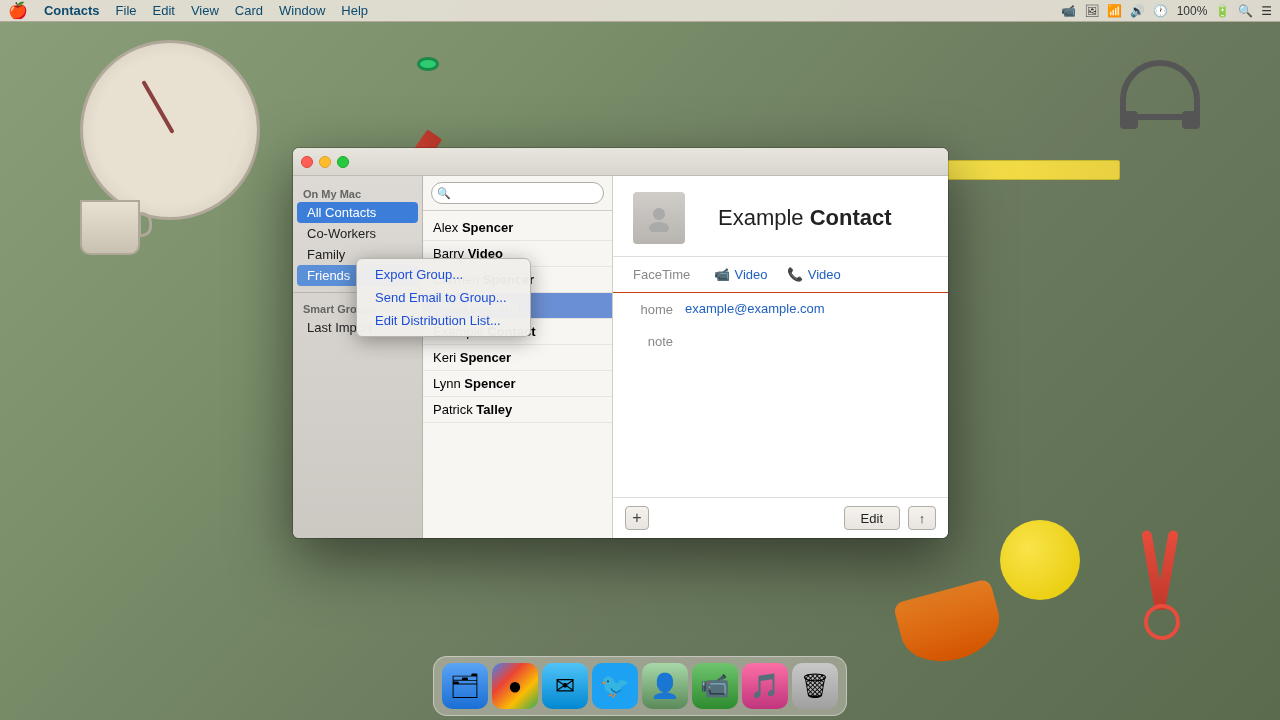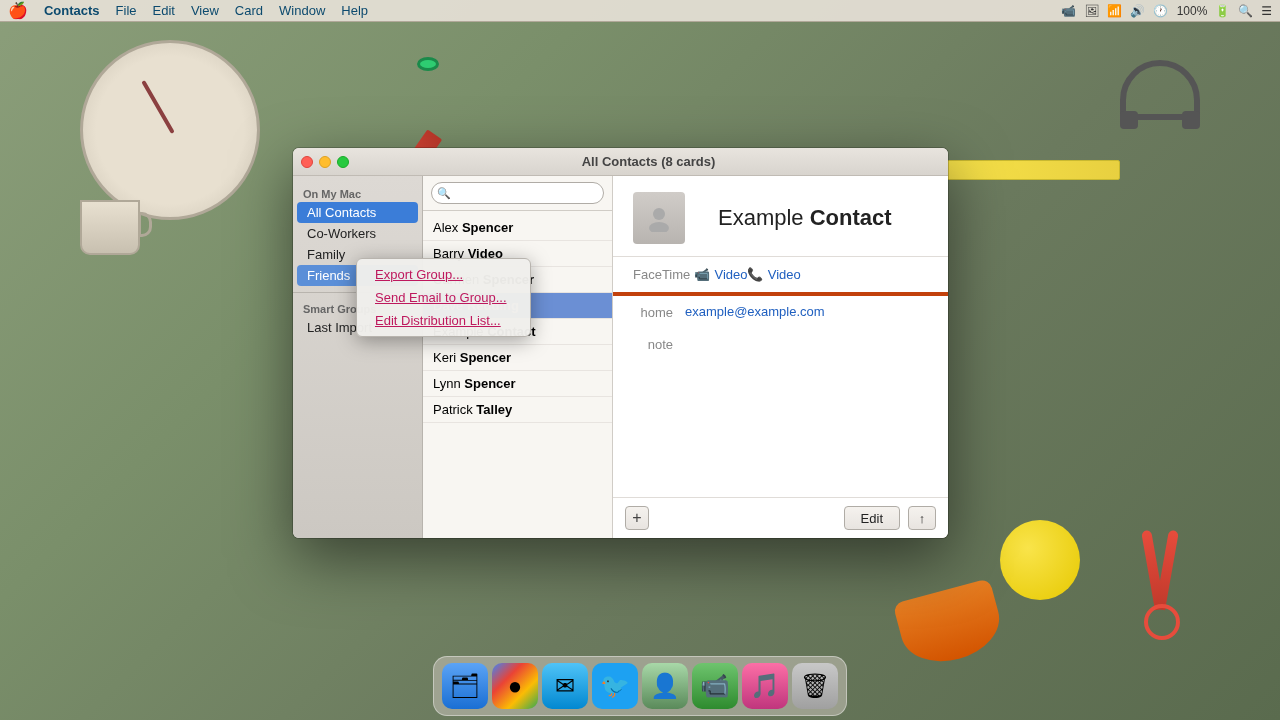--- a/index.html
+++ b/index.html
@@ -313,23 +313,24 @@
     .contact-name-display {
       font-size: 22px;
       font-weight: 300;
       color: #222;
     }
     .contact-name-display .bold-part {
       font-weight: 600;
     }
     .facetime-row {
       padding: 10px 20px;
-      border-bottom: 4px solid #c2410c;
-      display: flex;
-      align-items: center;
+      border-bottom: 1px solid #c2410c;
+      display: flex;
+      align-items: center;
+      gap: 20px;
       font-size: 13px;
       color: #444;
     }
     .facetime-label {
       color: #888;
       margin-right: 4px;
     }
     .facetime-btn {
       display: flex;
       align-items: center;
@@ -405,23 +406,22 @@
       border: 1px solid #b8b4ae;
       border-radius: 6px;
       box-shadow: 0 4px 20px rgba(0,0,0,0.35);
       width: 175px;
       z-index: 200;
       padding: 4px 0;
       font-size: 13px;
     }
     .context-menu-item {
       padding: 4px 18px;
-      color: #be185d;
-      cursor: pointer;
-      text-decoration: underline;
+      color: #1d4ed8;
+      cursor: pointer;
     }
 
     
     .contact-list::-webkit-scrollbar {
       width: 6px;
     }
     .contact-list::-webkit-scrollbar-track {
       background: #f0ede8;
     }
     .contact-list::-webkit-scrollbar-thumb {
@@ -480,21 +480,20 @@
   </div>
 
   <div class="contacts-window">
 
     <div class="window-titlebar">
       <div class="traffic-lights">
         <div class="traffic-light tl-close"></div>
         <div class="traffic-light tl-minimize"></div>
         <div class="traffic-light tl-maximize"></div>
       </div>
-      <div class="window-title">All Contacts (8 cards)</div>
     </div>
 
     <div class="window-body">
 
       <div class="sidebar">
         <div class="sidebar-section-label">On My Mac</div>
         <div class="sidebar-item active">All Contacts</div>
         <div class="sidebar-item">Co-Workers</div>
         <div class="sidebar-item">Family</div>
         <div class="sidebar-item friends-selected">Friends</div>

